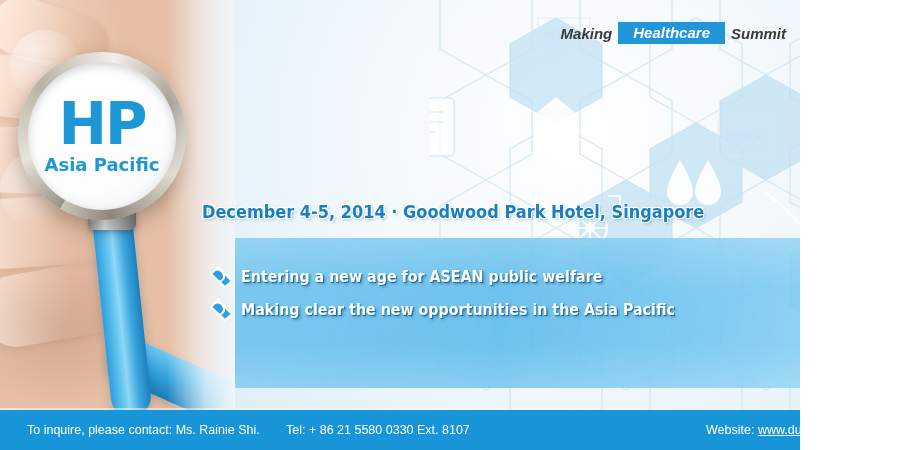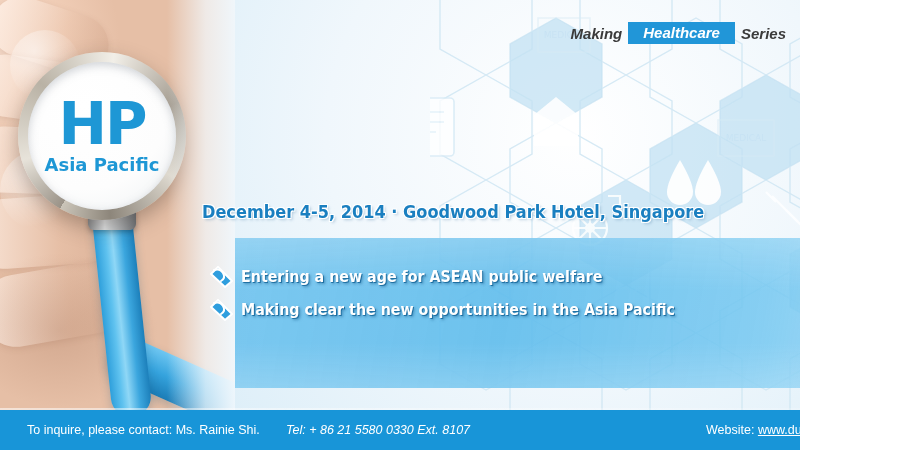--- a/index.html
+++ b/index.html
@@ -104,21 +104,21 @@
   .btxt{font-family:"DejaVu Sans",sans-serif;font-weight:700;font-size:15px;color:#ffffff;
     transform:scaleX(.95);transform-origin:left center;white-space:nowrap;
     text-shadow:1px 1px 0 rgba(30,110,160,.95), 2px 2px 3px rgba(20,90,140,.55);}
 
   
   .footer{position:absolute;left:0;top:410px;width:900px;height:40px;background:#1895d8;
     display:flex;align-items:center;}
   .fitem{color:#ffffff;font-family:"Liberation Sans",sans-serif;font-size:12.5px;white-space:nowrap;}
   .flink{color:#ffffff;text-decoration:underline;}
   .f1{position:absolute;left:27px;}
-  .f2{position:absolute;left:286px;font-style:italic;}
+  .f2{position:absolute;left:286px;}
   .f3{position:absolute;left:492px;}
   .f4{position:absolute;left:706px;}
   .footer-top{position:absolute;left:0;top:408px;width:900px;height:3px;
     background:linear-gradient(90deg,rgba(255,255,255,.55),rgba(255,255,255,.15));}
 </style>
 </head>
 <body>
 
 <div id="banner">
 
@@ -243,21 +243,21 @@
           <div class="logo-sub">Asia Pacific</div>
         </div>
       </div>
     </div>
     <div class="photo-fade"></div>
   </div>
 
   <div class="series">
     <span>Making</span>
     <span class="hl">Healthcare</span>
-    <span>Series</span>
+    <span>Summit</span>
   </div>
 
 
   <div class="subtitle">December 4-5, 2014 · Goodwood Park Hotel, Singapore</div>
 
   <div class="bullets">
     <div class="brow">
       <span class="bico">
         <svg width="26" height="22" viewBox="0 0 26 22">
           <path d="M3 8 L10 1 L24 15 L17 21 Z" fill="#2f9ede" stroke="#ffffff" stroke-width="2" stroke-linejoin="round"></path>

